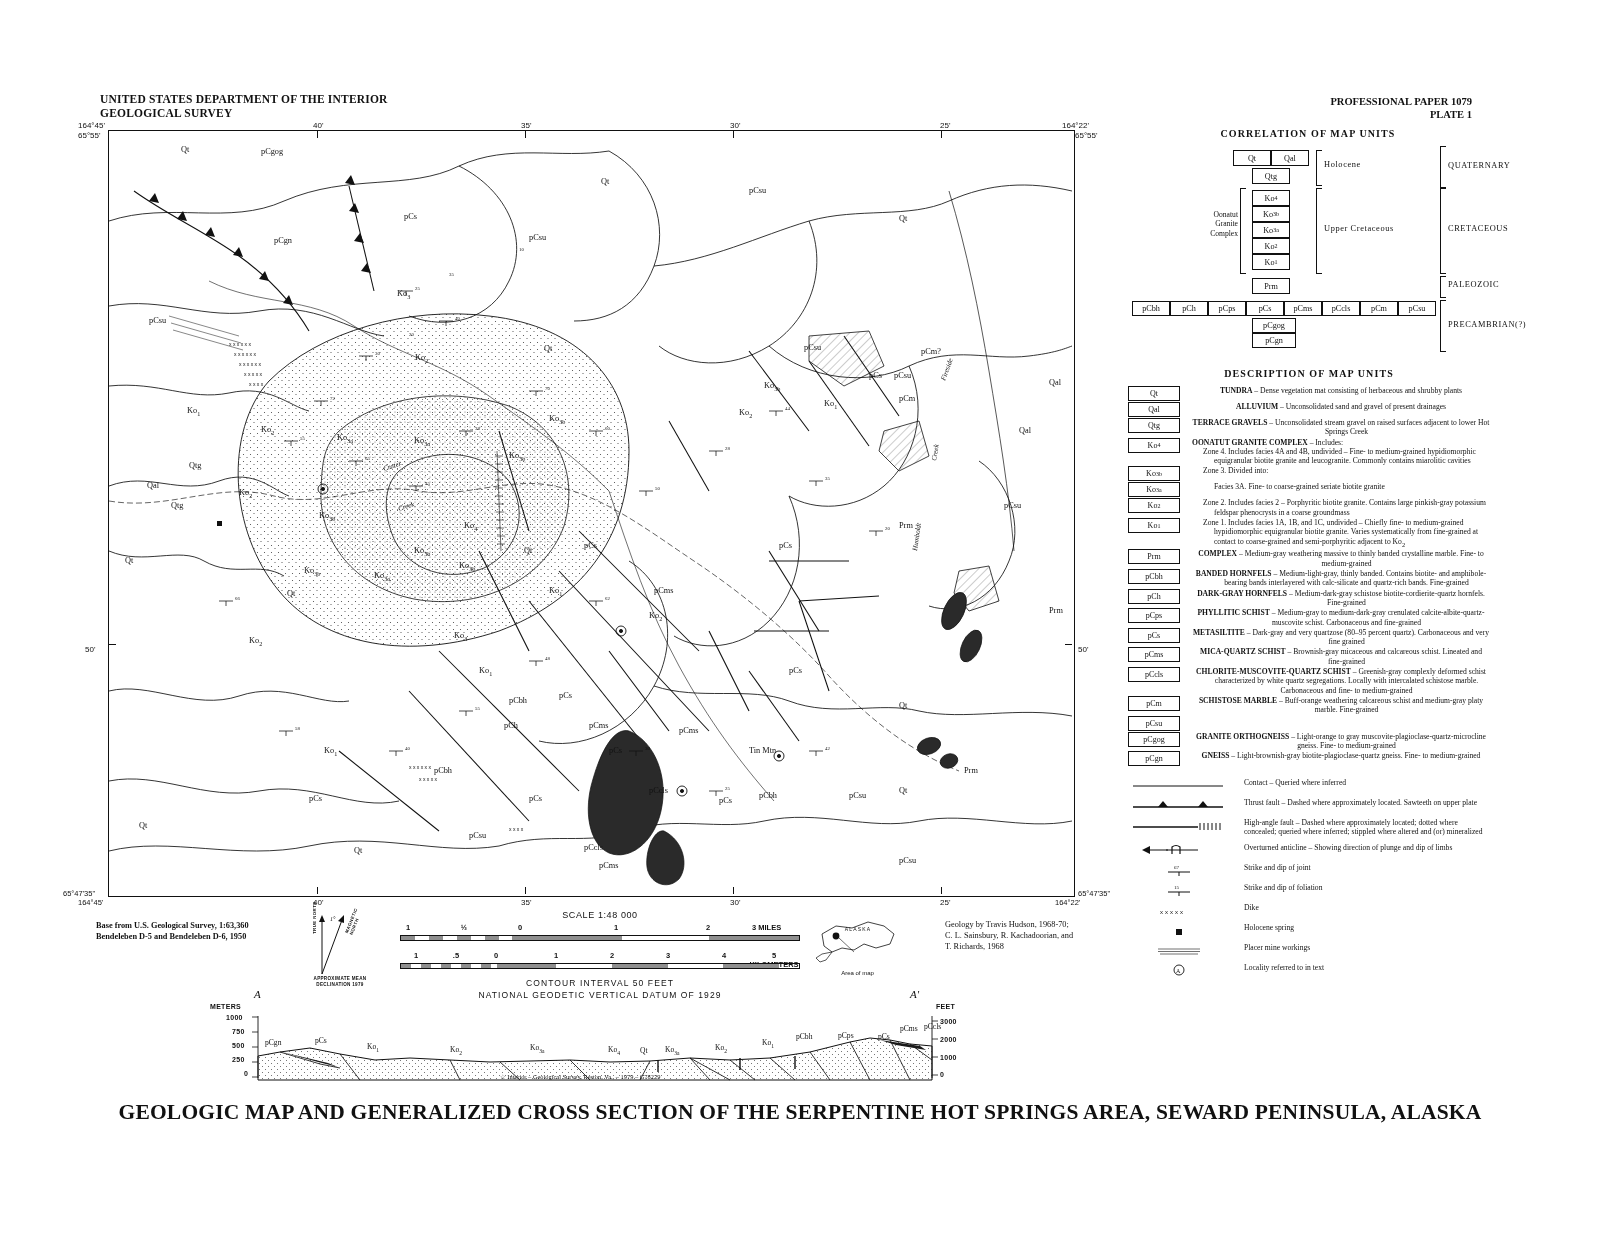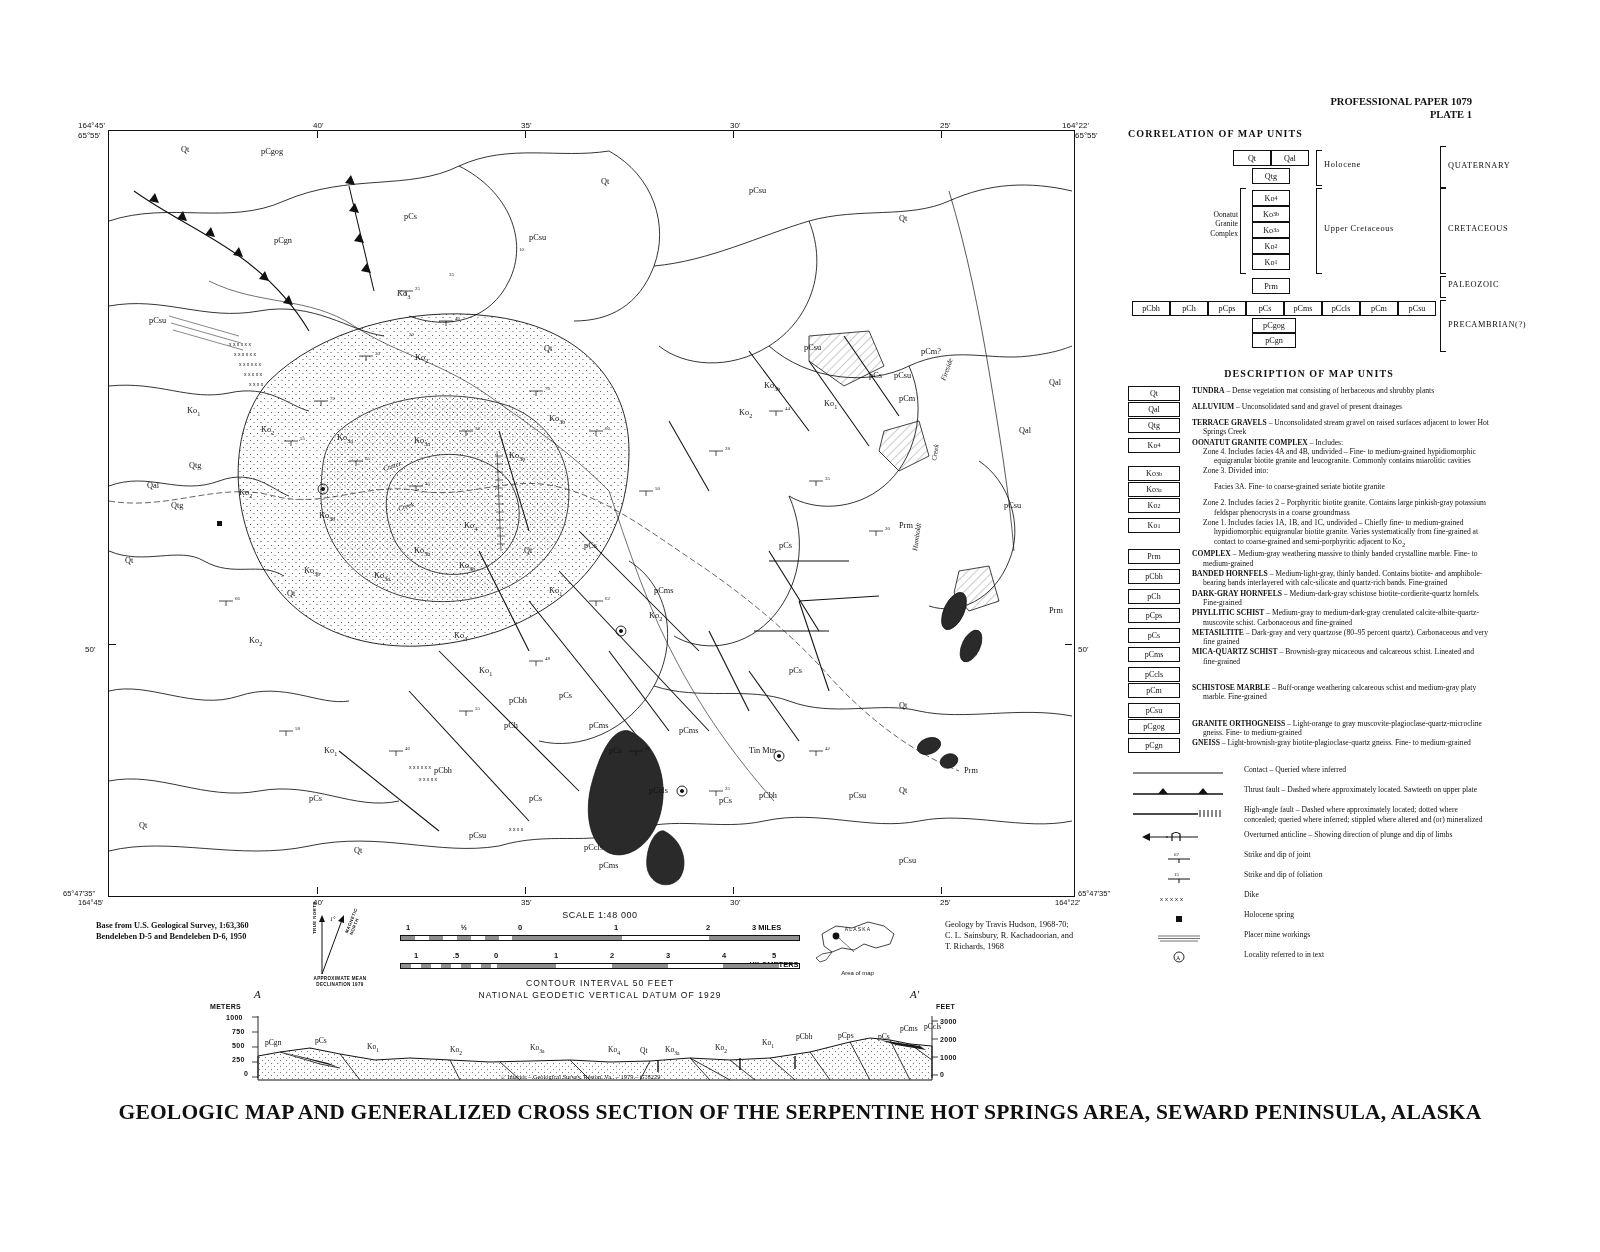--- a/index.html
+++ b/index.html
@@ -14,34 +14,34 @@
   .tickv{position:absolute;width:1px;height:7px;background:#111;}
   .tickh{position:absolute;height:1px;width:7px;background:#111;}
   .coord{position:absolute;font-size:8px;font-family:"Liberation Sans",sans-serif;white-space:nowrap;}
   .coord.b{font-size:7.5px;}
   
   .mapsvg{position:absolute;left:0;top:0;}
   .ulab{position:absolute;font-family:"Liberation Serif",serif;font-size:8.3px;white-space:nowrap;}
   .ulab sub{font-size:6.2px;}
   
   #correlation{left:1128px;top:128px;width:360px;height:240px;}
-  .cor-title{text-align:left;font-weight:bold;font-size:10px;letter-spacing:1.1px;font-family:"Liberation Serif",serif;}
+  .cor-title{text-align:center;font-weight:bold;font-size:10px;letter-spacing:1.1px;font-family:"Liberation Serif",serif;}
   .ubox{border:1px solid #111;background:#fff;display:flex;align-items:center;justify-content:center;font-size:8.2px;font-family:"Liberation Serif",serif;box-sizing:border-box;}
   .ubox sub{font-size:6px;}
   .era{position:absolute;font-size:8.4px;font-family:"Liberation Serif",serif;letter-spacing:.6px;}
   .brk{position:absolute;border-left:1px solid #111;border-top:1px solid #111;border-bottom:1px solid #111;width:5px;}
   
   #description{left:1128px;top:368px;width:362px;}
   .desc-title{text-align:center;font-weight:bold;font-size:10px;letter-spacing:1.1px;margin-bottom:7px;font-family:"Liberation Serif",serif;}
   .drow{position:relative;display:flex;align-items:flex-start;margin-bottom:1px;}
   .dkey{flex:0 0 58px;margin-right:6px;}
   .dkey .ubox{width:52px;height:15px;font-size:8px;}
   .dtxt{flex:1;font-size:7.6px;line-height:9.3px;font-family:"Liberation Serif",serif;text-align:left;}
   .dtxt b{font-weight:bold;}
-  .ind1{padding-left:11px;text-indent:-11px;}
+  .ind1{padding-left:11px;text-indent:-11px;text-align:center;}
   .ind2{padding-left:22px;text-indent:-11px;}
   .ind3{padding-left:33px;text-indent:-11px;}
   .noind{padding-left:0;}
   
   #symbols{margin-top:12px;}
   .srow{display:flex;align-items:flex-start;margin-bottom:6px;}
   .ssym{flex:0 0 110px;height:14px;position:relative;}
   .stxt{flex:1;font-size:7.6px;line-height:9.3px;font-family:"Liberation Serif",serif;padding-left:6px;}
   
   .base-credit{left:96px;top:920px;font-size:8.3px;line-height:11px;font-family:"Liberation Serif",serif;font-weight:bold;}
@@ -71,20 +71,24 @@
   .xs-ax{position:absolute;font-size:7px;font-family:"Liberation Sans",sans-serif;font-weight:bold;letter-spacing:.3px;}
   .imprint{left:500px;top:1073px;font-size:6.4px;font-family:"Liberation Serif",serif;white-space:nowrap;}
   
   #main-title{left:0;right:0;top:1100px;text-align:center;font-family:"Liberation Serif",serif;font-weight:bold;font-size:21.5px;letter-spacing:.2px;}
 </style>
 </head>
 <body>
 
 <div class="pg">
 
+  <div class="abs hdr-left">
+    <div>UNITED STATES DEPARTMENT OF THE INTERIOR</div>
+    <div>GEOLOGICAL SURVEY</div>
+  </div>
   <div class="abs hdr-right">
     <div>PROFESSIONAL PAPER 1079</div>
     <div>PLATE 1</div>
   </div>
 
   <div class="abs coord" style="left:78px;top:121px;">164°45'</div>
   <div class="abs coord" style="left:78px;top:131px;">65°55'</div>
   <div class="abs coord" style="left:1062px;top:121px;">164°22'</div>
   <div class="abs coord" style="left:1075px;top:131px;">65°55'</div>
   <div class="abs coord b" style="left:63px;top:889px;">65°47'35"</div>
@@ -642,20 +646,23 @@
             <div class="ubox">pCms</div>
           </div>
           <div class="dtxt">
             <div class="ind1"><b>MICA-QUARTZ SCHIST</b> – Brownish-gray micaceous and calcareous schist. Lineated and fine-grained</div>
           </div>
         </div>
         <div class="drow">
           <div class="dkey">
             <div class="ubox">pCcls</div>
           </div>
+          <div class="dtxt">
+            <div class="ind1"><b>CHLORITE-MUSCOVITE-QUARTZ SCHIST</b> – Greenish-gray complexly deformed schist characterized by white quartz segregations. Locally with intercalated schistose marble. Carbonaceous and fine- to medium-grained</div>
+          </div>
         </div>
         <div class="drow">
           <div class="dkey">
             <div class="ubox">pCm</div>
           </div>
           <div class="dtxt">
             <div class="ind1"><b>SCHISTOSE MARBLE</b> – Buff-orange weathering calcareous schist and medium-gray platy marble. Fine-grained</div>
           </div>
         </div>
         <div class="drow">

